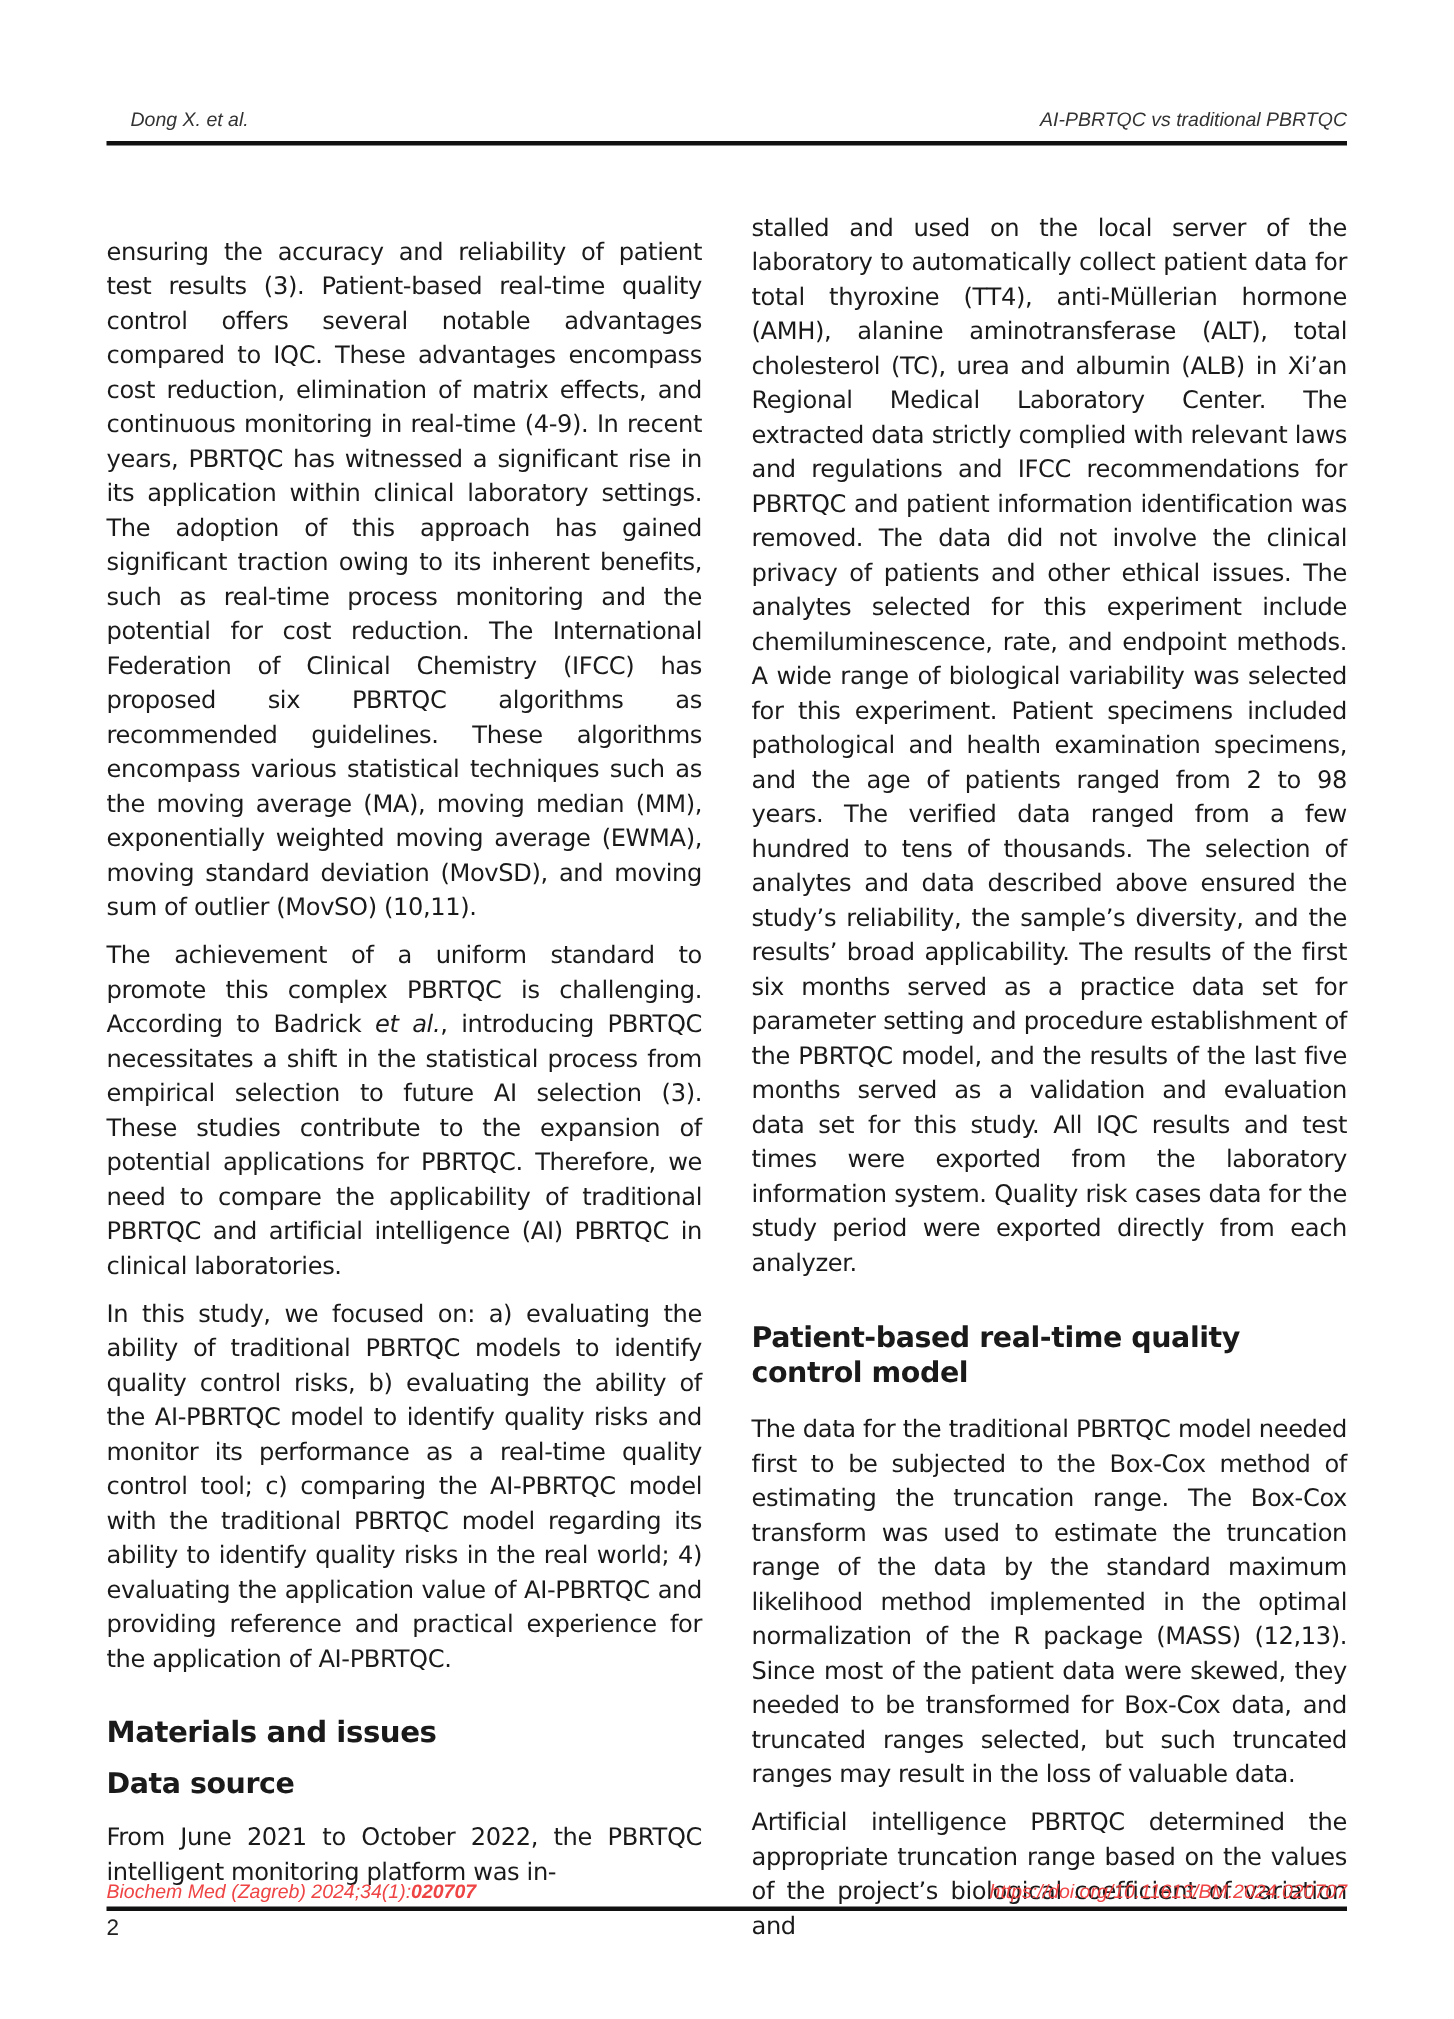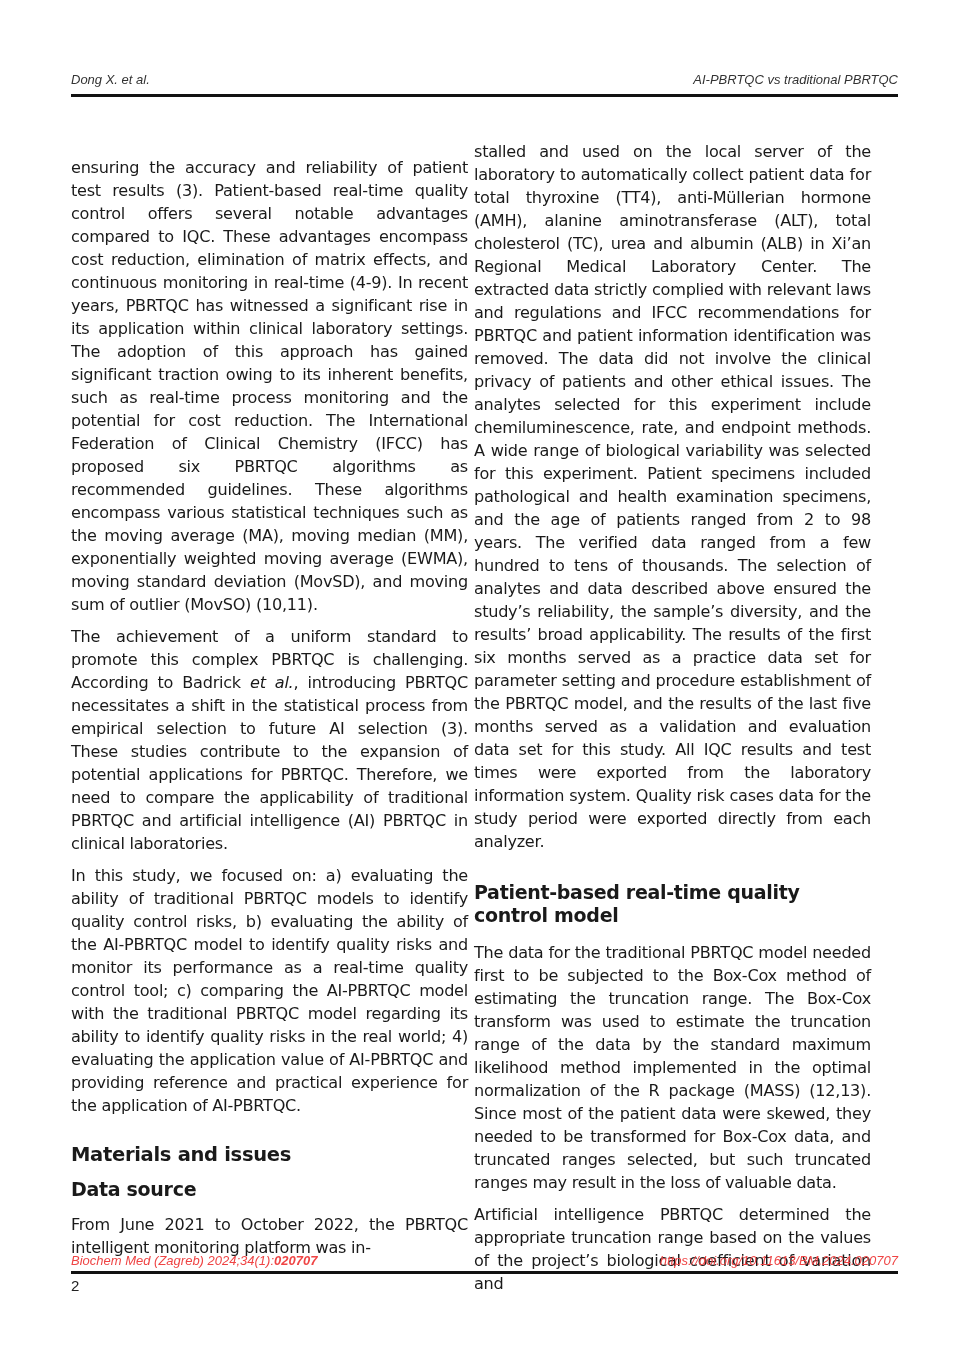--- a/index.html
+++ b/index.html
@@ -1,25 +1,25 @@
 <!DOCTYPE html>
 <html><head>
 <meta charset="utf-8">
 <style>
   html, body { margin: 0; padding: 0; background: #ffffff; }
   body { width: 969px; height: 1346px; position: relative; overflow: hidden;
          font-family: "DejaVu Sans", sans-serif; color: #1a1a1a; }
   .running-head { position: absolute; top: 72px; left: 71px; width: 827px; height: 20px;
                   font-family: "Liberation Sans", sans-serif; font-style: italic; font-size: 13px; color: #333; }
-  .running-head .left { position: absolute; left: 0; top: 0; }
+  .running-head .left { position: absolute; left: 16px; top: 0; }
   .running-head .right { position: absolute; right: 0; top: 0; }
   .head-rule { position: absolute; top: 94px; left: 71px; width: 827px; height: 3px; background: #111; }
   .col { position: absolute; top: 140px; width: 397px; font-size: 16.1px; line-height: 23px; }
   .col.left { left: 71px; margin-top: 16px; }
-  .col.right { left: 474px; }
+  .col.right { left: 501px; }
   .col p { margin: 0 0 9px 0; text-align: justify; letter-spacing: -0.25px; }
   .col p.last-left { margin-bottom: 0; }
   h2.section { font-size: 19.5px; font-weight: bold; margin: 26px 0 12px 0; letter-spacing: -0.3px; }
   h3.subsection { font-size: 19px; font-weight: bold; margin: 8px 0 12px 0; letter-spacing: -0.3px; }
   h3.subsection.right-sub { margin-top: 28px; margin-bottom: 14px; }
   .foot { position: absolute; top: 1253px; left: 71px; width: 827px; height: 20px;
           font-family: "Liberation Sans", sans-serif; font-style: italic; font-size: 13px; color: #ef4444; }
   .foot .left { position: absolute; left: 0; top: 0; }
   .foot .left b { font-weight: bold; }
   .foot .right { position: absolute; right: 0; top: 0; margin-left: 34px; }

